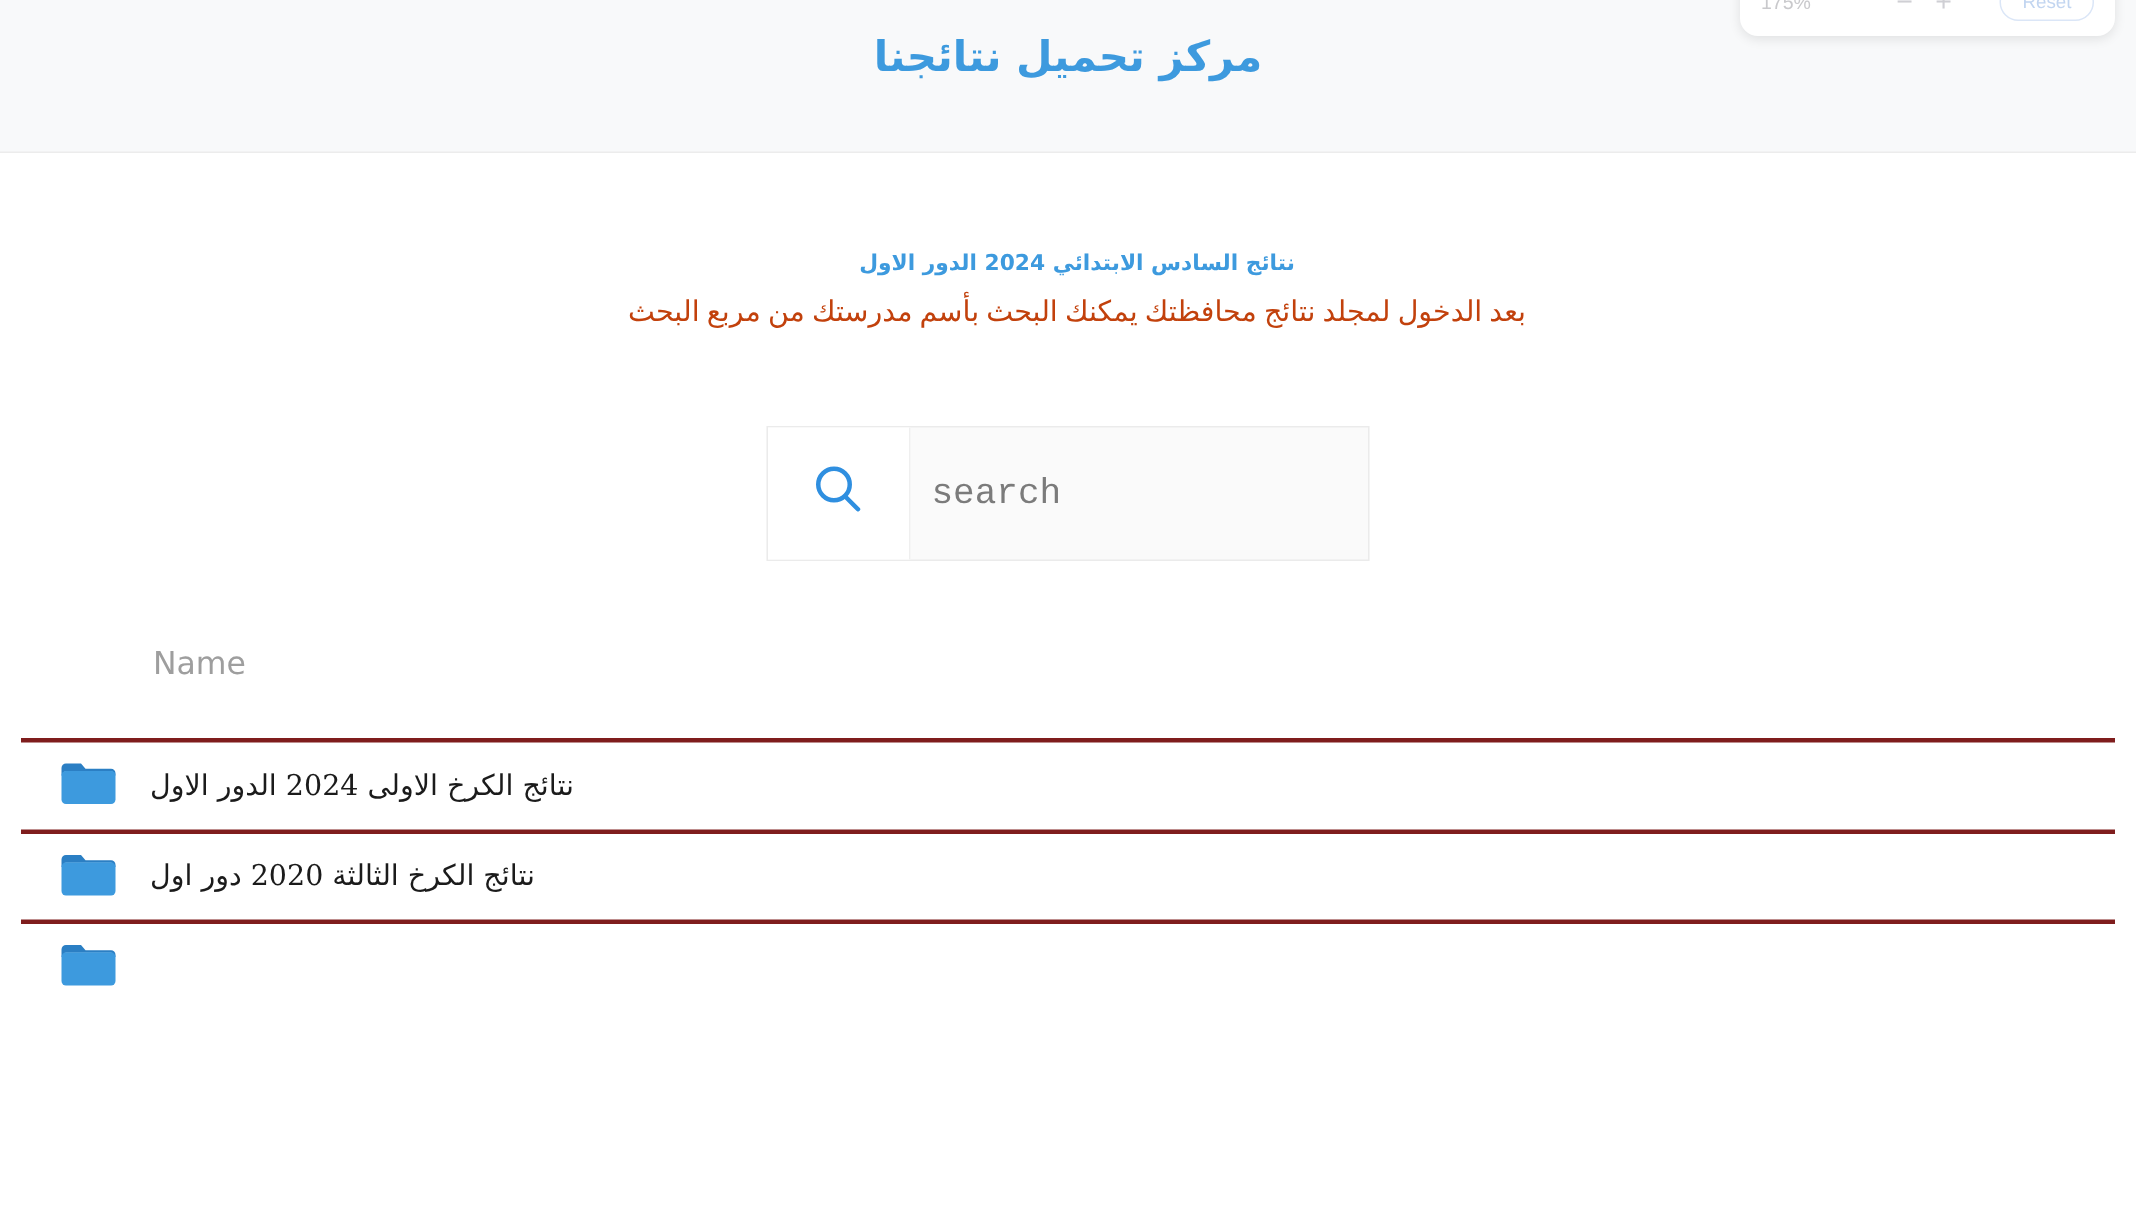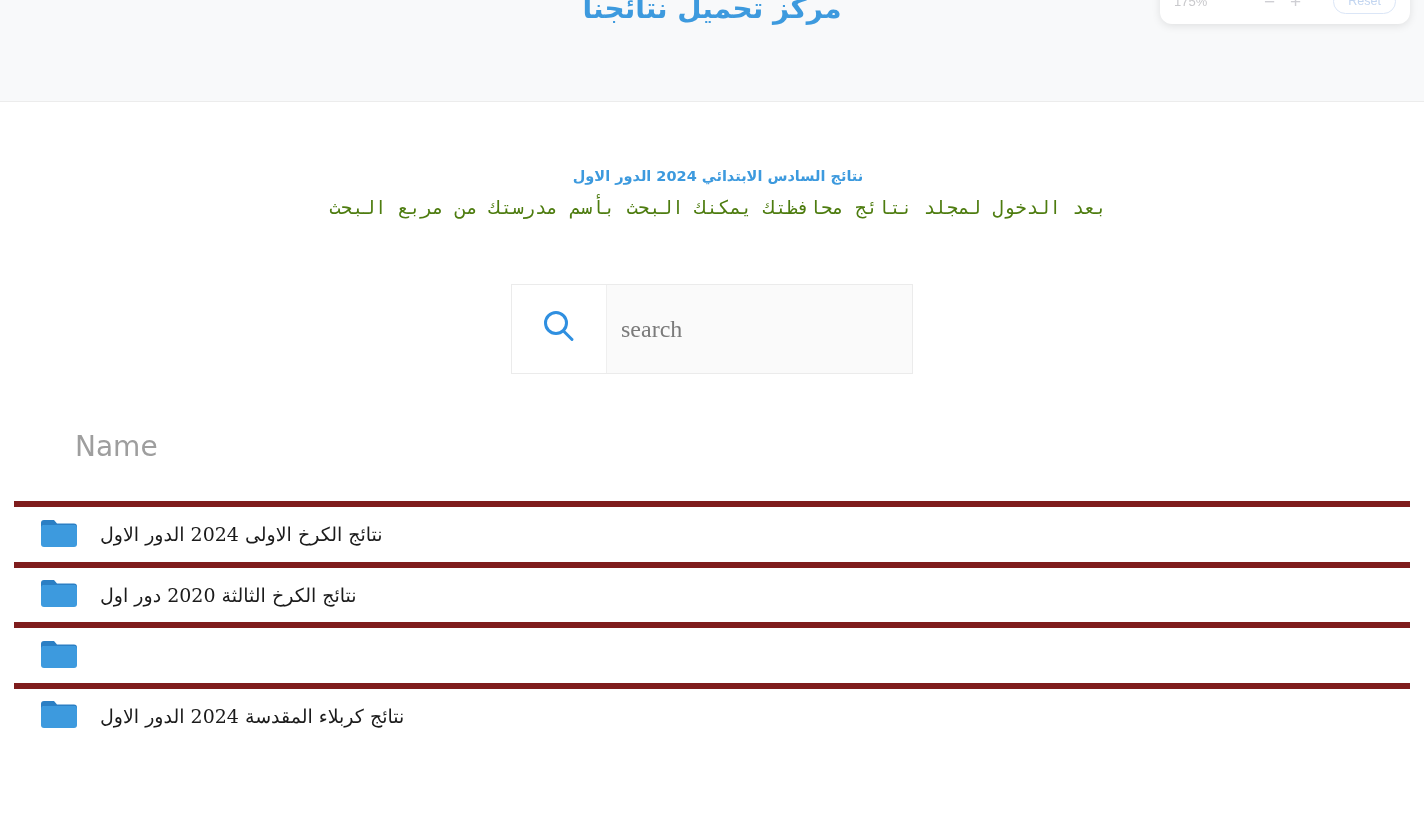--- a/index.html
+++ b/index.html
@@ -66,21 +66,21 @@
     font-family: "Liberation Sans", sans-serif;
     line-height: 1.2;
   }
 
   
   .site-header {
     height: 102px;
     background: #f8f9fa;
     border-bottom: 1px solid #ececec;
     display: flex;
-    align-items: flex-start;
+    align-items: center;
     justify-content: center;
     box-sizing: border-box;
   }
   .site-title {
     font-size: 28px;
     font-weight: bold;
     color: #3d9ade;
     letter-spacing: 0;
     direction: rtl;
     margin-top: -8px;
@@ -95,23 +95,23 @@
   }
   .intro-heading {
     font-size: 14.5px;
     font-weight: bold;
     color: #3d9ade;
     margin: 0 0 8px 0;
     line-height: 1.5;
   }
   .intro-sub {
     font-size: 19px;
-    color: #4d7c0f;
+    color: #c2410c;
     margin: 0;
-    font-family: Liberation Mono, monospace;
+    font-family: Liberation Serif, serif;
     line-height: 1.4;
   }
 
   
   .search-wrap {
     display: flex;
     justify-content: center;
     margin-top: 62px;
   }
   .search-box {
@@ -133,49 +133,49 @@
     flex: 0 0 auto;
   }
   .search-input {
     flex: 1 1 auto;
     border: 0;
     outline: none;
     background: transparent;
     font-size: 24px;
     color: #4a4a4a;
     padding: 0 14px;
-    font-family: Liberation Serif, serif;
+    font-family: Liberation Mono, monospace;
   }
   .search-input::placeholder {
     color: #7b7b7b;
     opacity: 1;
   }
 
   
   .list-head {
     padding: 56px 0 0 0;
   }
   .col-name {
-    font-size: 28px;
+    font-size: 21px;
     color: #9e9e9e;
-    padding-left: 75px;
+    padding-left: 102px;
     direction: ltr;
     text-align: left;
     font-family: "DejaVu Sans", "Liberation Sans", sans-serif;
   }
   .file-list {
     margin-top: 38px;
     padding: 0 14px;
     box-sizing: border-box;
   }
   .file-row {
     display: flex;
     align-items: center;
     height: 60.5px;
-    border-top: 6px solid #7f1d1d;
+    border-top: 3px solid #7f1d1d;
     direction: ltr;
     box-sizing: border-box;
     cursor: pointer;
   }
   .folder-icon-cell {
     width: 86px;
     flex: 0 0 auto;
     display: flex;
     align-items: center;
     justify-content: center;
@@ -264,26 +264,14 @@
         <svg width="38" height="30" viewBox="0 0 38 30" aria-hidden="true">
           <path d="M1 5 a3 3 0 0 1 3-3 h10 l3 3.5 h17 a3 3 0 0 1 3 3 v1.5 H1 Z" fill="#2b7fc4"></path>
           <rect x="2.5" y="7" width="33" height="4" rx="1.5" fill="#8fc2e8"></rect>
           <path d="M1 10 a3 3 0 0 1 3-3 h30 a3 3 0 0 1 3 3 v16 a3 3 0 0 1 -3 3 h-30 a3 3 0 0 1 -3 -3 Z" fill="#3d9ade"></path>
         </svg>
       </span>
     </div>
   </div>
 
 
-  <div class="file-row">
-    <div class="folder-icon-cell">
-      <span>
-        <svg width="38" height="30" viewBox="0 0 38 30" aria-hidden="true">
-          <path d="M1 5 a3 3 0 0 1 3-3 h10 l3 3.5 h17 a3 3 0 0 1 3 3 v1.5 H1 Z" fill="#2b7fc4"></path>
-          <rect x="2.5" y="7" width="33" height="4" rx="1.5" fill="#8fc2e8"></rect>
-          <path d="M1 10 a3 3 0 0 1 3-3 h30 a3 3 0 0 1 3 3 v16 a3 3 0 0 1 -3 3 h-30 a3 3 0 0 1 -3 -3 Z" fill="#3d9ade"></path>
-        </svg>
-      </span>
-    </div>
-    <div class="file-label">نتائج كربلاء المقدسة 2024 الدور الاول</div>
-  </div>
 
 </div>
 
 </body></html>

